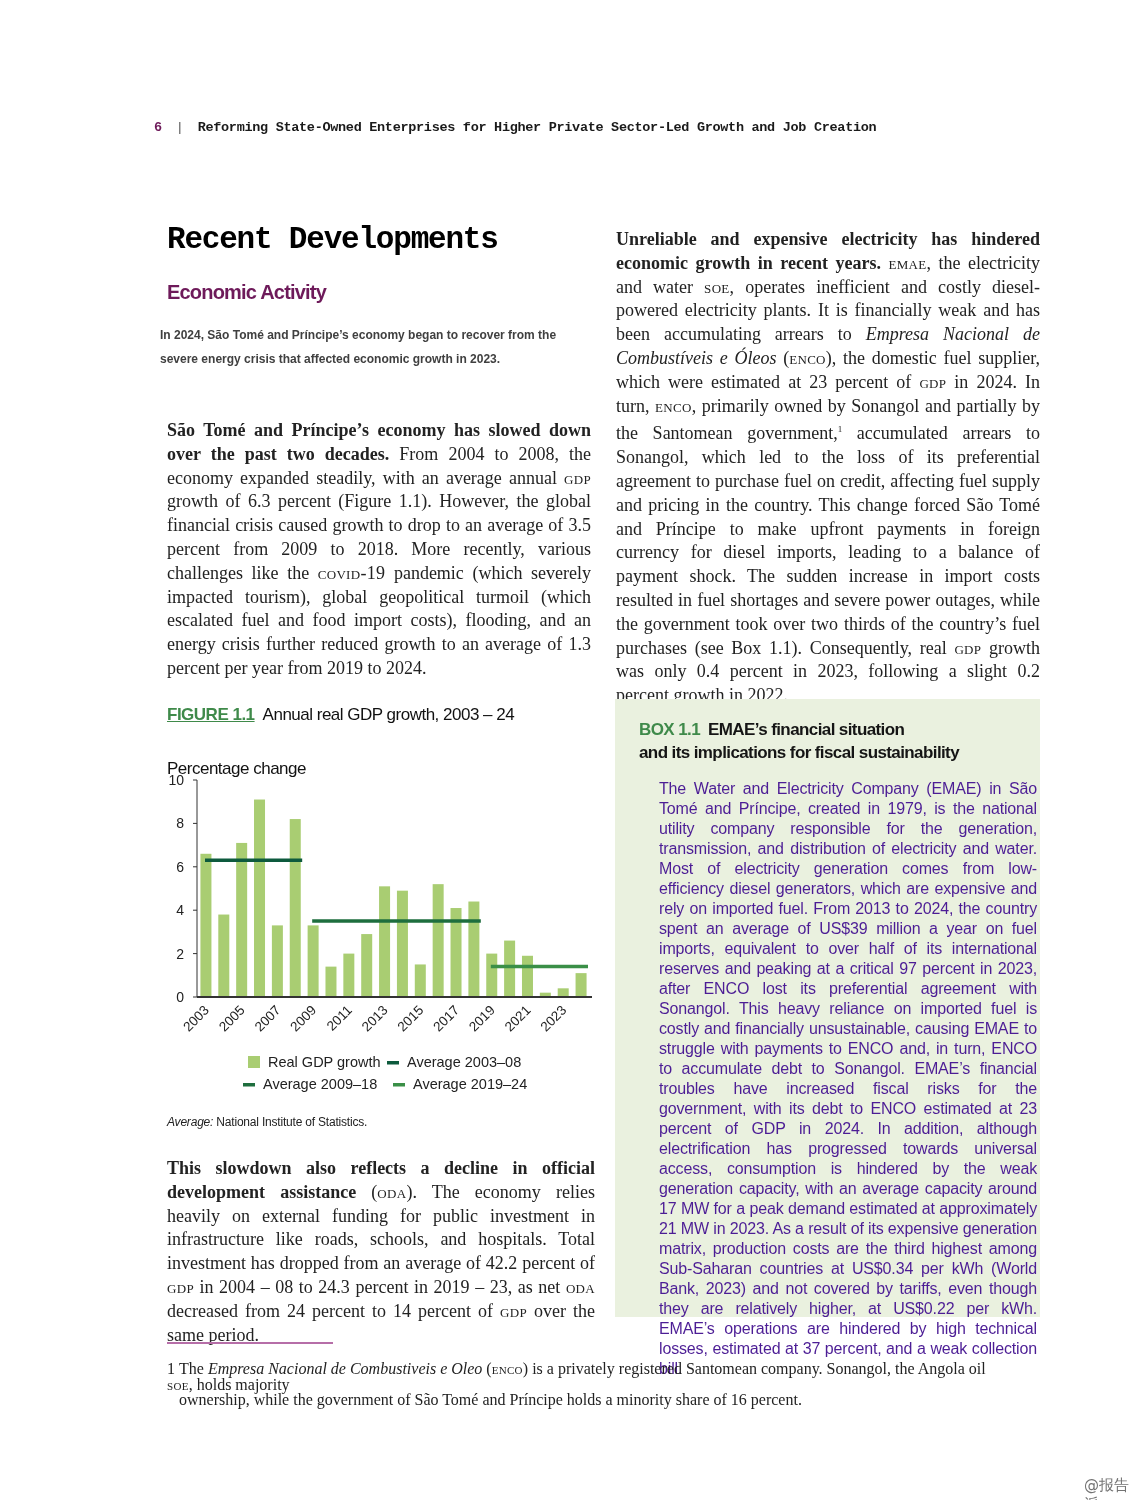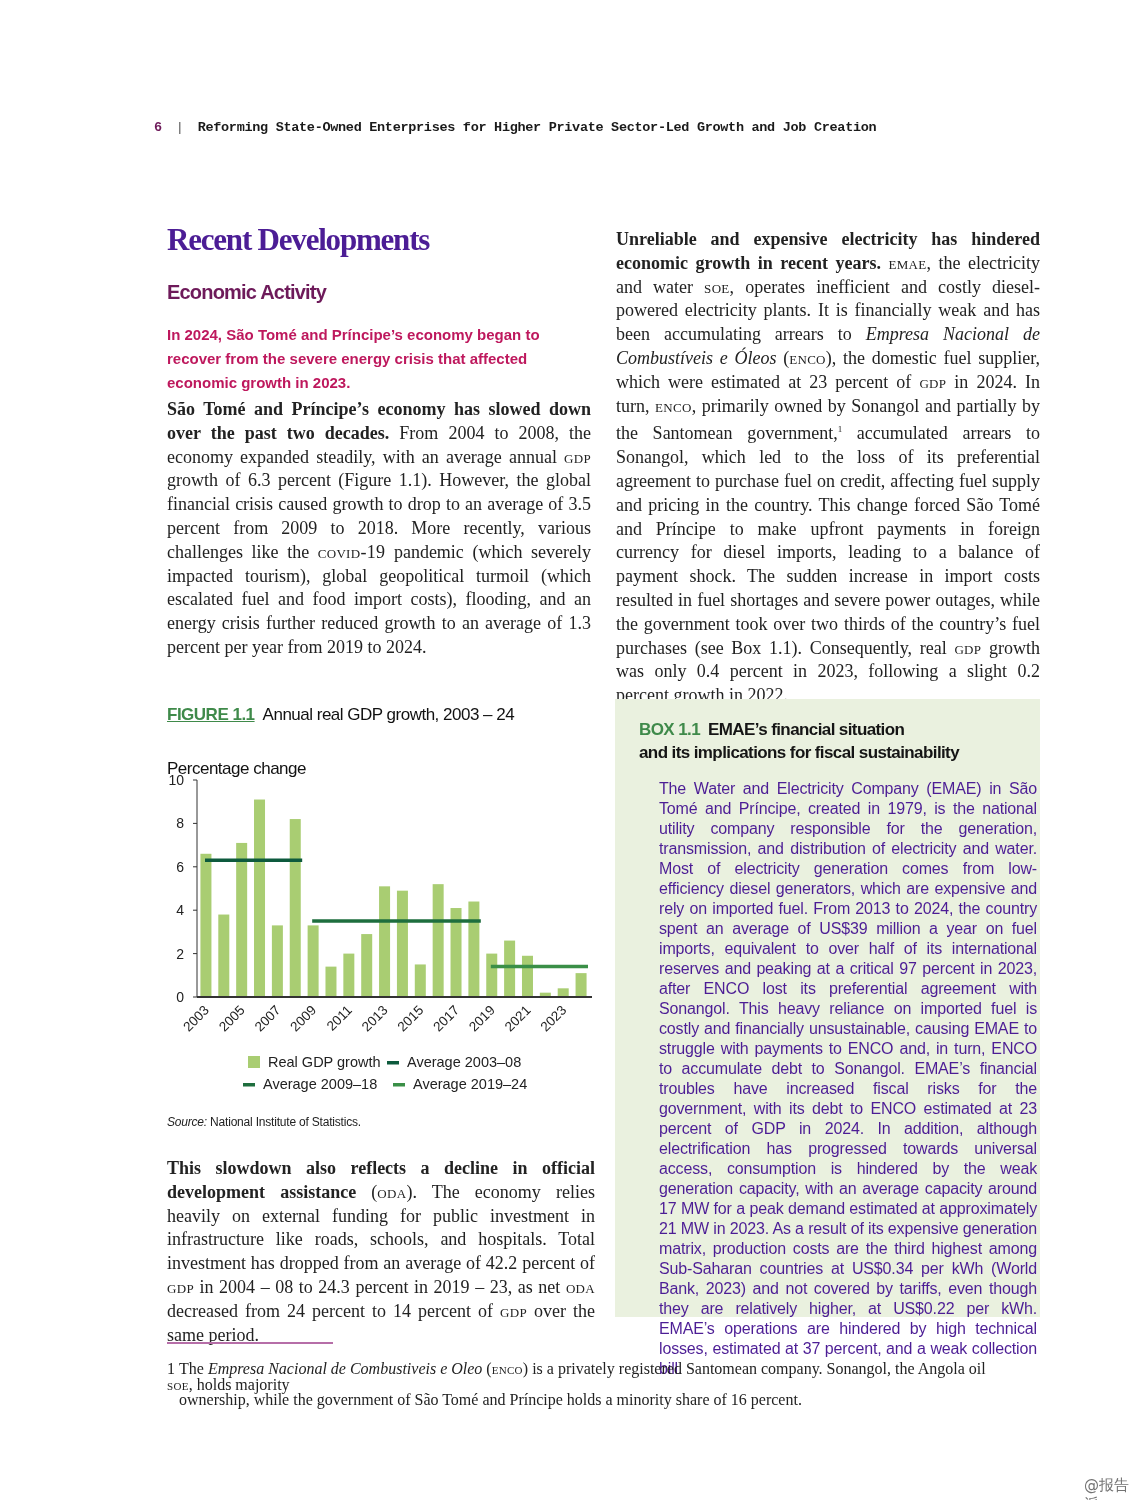--- a/index.html
+++ b/index.html
@@ -1,27 +1,27 @@
 <!DOCTYPE html>
 <html><head>
 <meta charset="utf-8">
 <style>
   html, body { margin: 0; padding: 0; background: #ffffff; }
   body { width: 1143px; height: 1500px; position: relative; overflow: hidden; }
   .abs { position: absolute; }
   .running-head { left: 154px; top: 120px; font-family: Liberation Mono, monospace; font-size: 13.5px; font-weight: bold; color: #1a1a1a; letter-spacing: -0.3px; white-space: nowrap; text-align: right; }
   .running-head .pnum { color: #6e1a5a; }
   .running-head .sep { color: #555; margin: 0 14px 0 14px; font-weight: normal; }
-  .h1 { left: 167px; top: 222px; font-family: Liberation Serif, serif; font-size: 31px; font-weight: bold; color: #4c1d95; letter-spacing: -1.2px; text-align: right; }
+  .h1 { left: 167px; top: 222px; font-family: Liberation Mono, monospace; font-size: 31px; font-weight: bold; color: #000000; letter-spacing: -1.2px; text-align: right; }
   .h2 { left: 167px; top: 281px; font-family: "Liberation Sans", sans-serif; font-size: 20px; font-weight: bold; color: #6e1a5a; letter-spacing: -0.8px; }
-  .lead { left: 167px; top: 323px; width: 430px; font-family: "Liberation Sans", sans-serif; font-size: 15px; font-weight: bold; color: #be185d; line-height: 24px; }
+  .lead { left: 160px; top: 323px; width: 430px; font-family: "Liberation Sans", sans-serif; font-size: 12px; font-weight: bold; color: #404040; line-height: 24px; }
   .body-text { font-family: "Liberation Serif", serif; font-size: 18px; line-height: 23.8px; color: #222; text-align: justify; hyphens: auto; }
   .body-text b { font-weight: bold; }
   .sc { font-variant: small-caps; text-transform: lowercase; letter-spacing: 0.3px; }
-  .p1 { left: 167px; top: 398px; width: 424px; }
+  .p1 { left: 167px; top: 419px; width: 424px; }
   .p2 { left: 167px; top: 1157px; width: 428px; }
   .p3 { left: 616px; top: 228px; width: 424px; }
   .fig-title { left: 167px; top: 705px; font-family: "Liberation Sans", sans-serif; font-size: 17px; color: #111; letter-spacing: -0.5px; white-space: nowrap; }
   .fig-title .lbl { color: #3f8a4a; font-weight: bold; margin-right: 8px; text-decoration: underline; }
   .y-caption { left: 167px; top: 759px; font-family: "Liberation Sans", sans-serif; font-size: 17px; color: #111; letter-spacing: -0.5px; }
   .chart { left: 160px; top: 770px; width: 440px; height: 340px; }
   .source { left: 167px; top: 1115px; font-family: "Liberation Sans", sans-serif; font-size: 12px; color: #222; letter-spacing: -0.2px; }
   .source i { font-style: italic; }
   .box { left: 615px; top: 699px; width: 425px; height: 618px; background: #eaf1df; }
   .box-title { left: 639px; top: 718px; width: 390px; font-family: "Liberation Sans", sans-serif; font-size: 17px; font-weight: bold; color: #151515; line-height: 23px; letter-spacing: -0.6px; }
@@ -115,21 +115,21 @@
       <text x="108" y="297" font-size="14.5" fill="#222">Real GDP growth</text>
       <rect x="227" y="291" width="12" height="3.5" fill="#0d5a3d"></rect>
       <text x="247" y="297" font-size="14.5" fill="#222">Average 2003–08</text>
       <rect x="83" y="313" width="12" height="3.5" fill="#1e6e3e"></rect>
       <text x="103" y="319" font-size="14.5" fill="#222">Average 2009–18</text>
       <rect x="233" y="313" width="12" height="3.5" fill="#3a8f47"></rect>
       <text x="253" y="319" font-size="14.5" fill="#222">Average 2019–24</text>
     </g>
 </svg>
 
-<div class="abs source"><i>Source:</i><span> National Institute of Statistics.</span></div>
+<div class="abs source"><i>Average:</i><span> National Institute of Statistics.</span></div>
 
 <div class="abs body-text p2"><b>This slowdown also reflects a decline in official development assistance</b><span> (</span><span class="sc">ODA</span><span>). The economy relies heavily on external funding for public investment in infrastructure like roads, schools, and hospitals. Total investment has dropped from an average of 42.2 percent of </span><span class="sc">GDP</span><span> in 2004 – 08 to 24.3 percent in 2019 – 23, as net </span><span class="sc">ODA</span><span> decreased from 24 percent to 14 percent of </span><span class="sc">GDP</span><span> over the same period.</span></div>
 
 <div class="abs body-text p3"><b>Unreliable and expensive electricity has hindered economic growth in recent years.</b> <span class="sc">EMAE</span><span>, the electricity and water </span><span class="sc">SOE</span><span>, operates inefficient and costly diesel-powered electricity plants. It is financially weak and has been accumulating arrears to </span><i>Empresa Nacional de Combustíveis e Óleos</i><span> (</span><span class="sc">ENCO</span><span>), the domestic fuel supplier, which were estimated at 23 percent of </span><span class="sc">GDP</span><span> in 2024. In turn, </span><span class="sc">ENCO</span><span>, primarily owned by Sonangol and partially by the Santomean government,</span><sup style="font-size:9px">1</sup><span> accumulated arrears to Sonangol, which led to the loss of its preferential agreement to purchase fuel on credit, affecting fuel supply and pricing in the country. This change forced São Tomé and Príncipe to make upfront payments in foreign currency for diesel imports, leading to a balance of payment shock. The sudden increase in import costs resulted in fuel shortages and severe power outages, while the government took over two thirds of the country’s fuel purchases (see Box 1.1). Consequently, real </span><span class="sc">GDP</span><span> growth was only 0.4 percent in 2023, following a slight 0.2 percent growth in 2022.</span></div>
 
 <div class="abs box"></div>
 <div class="abs box-title"><span class="lbl">BOX 1.1</span><span>EMAE’s financial situation</span><br><span>and its implications for fiscal sustainability</span></div>
 <div class="abs box-body">The Water and Electricity Company (EMAE) in São Tomé and Príncipe, created in 1979, is the national utility company responsible for the generation, transmission, and distribution of electricity and water. Most of electricity generation comes from low-efficiency diesel generators, which are expensive and rely on imported fuel. From 2013 to 2024, the country spent an average of US$39 million a year on fuel imports, equivalent to over half of its international reserves and peaking at a critical 97 percent in 2023, after ENCO lost its preferential agreement with Sonangol. This heavy reliance on imported fuel is costly and financially unsustainable, causing EMAE to struggle with payments to ENCO and, in turn, ENCO to accumulate debt to Sonangol. EMAE’s financial troubles have increased fiscal risks for the government, with its debt to ENCO estimated at 23 percent of GDP in 2024. In addition, although electrification has progressed towards universal access, consumption is hindered by the weak generation capacity, with an average capacity around 17 MW for a peak demand estimated at approximately 21 MW in 2023. As a result of its expensive generation matrix, production costs are the third highest among Sub-Saharan countries at US$0.34 per kWh (World Bank, 2023) and not covered by tariffs, even though they are relatively higher, at US$0.22 per kWh. EMAE’s operations are hindered by high technical losses, estimated at 37 percent, and a weak collection bill.</div>
 
 <div class="abs fn-rule"></div>

